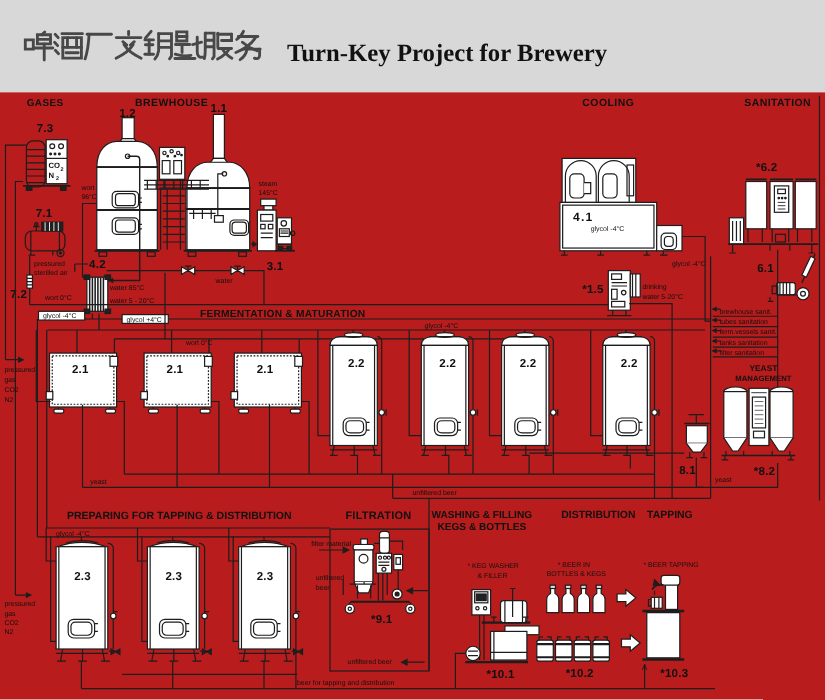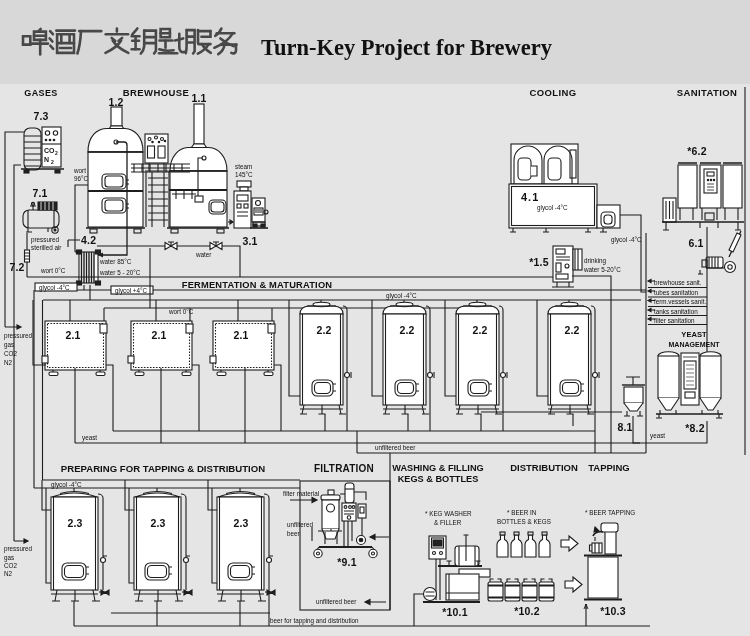--- a/index.html
+++ b/index.html
@@ -1,16 +1,16 @@
 <!DOCTYPE html>
 <html><head>
 <meta charset="utf-8">
 <style>
   html,body{margin:0;padding:0;background:#fff;}
-  #page{position:relative;width:750px;height:636px;background:#e5e5e5;overflow:hidden;
+  #page{position:relative;width:750px;height:636px;background:#b91c1c;overflow:hidden;
         font-family:"Liberation Sans", sans-serif;}
   svg{position:absolute;left:0;top:0;}
   text{fill:#111;}
   .t6{font-size:6.3px;}
   .num{font-size:10.5px;font-weight:bold;letter-spacing:0.2px;}
   .sec{font-size:9.5px;font-weight:bold;letter-spacing:0.4px;}
 </style>
 </head>
 <body>
 <div id="page">

